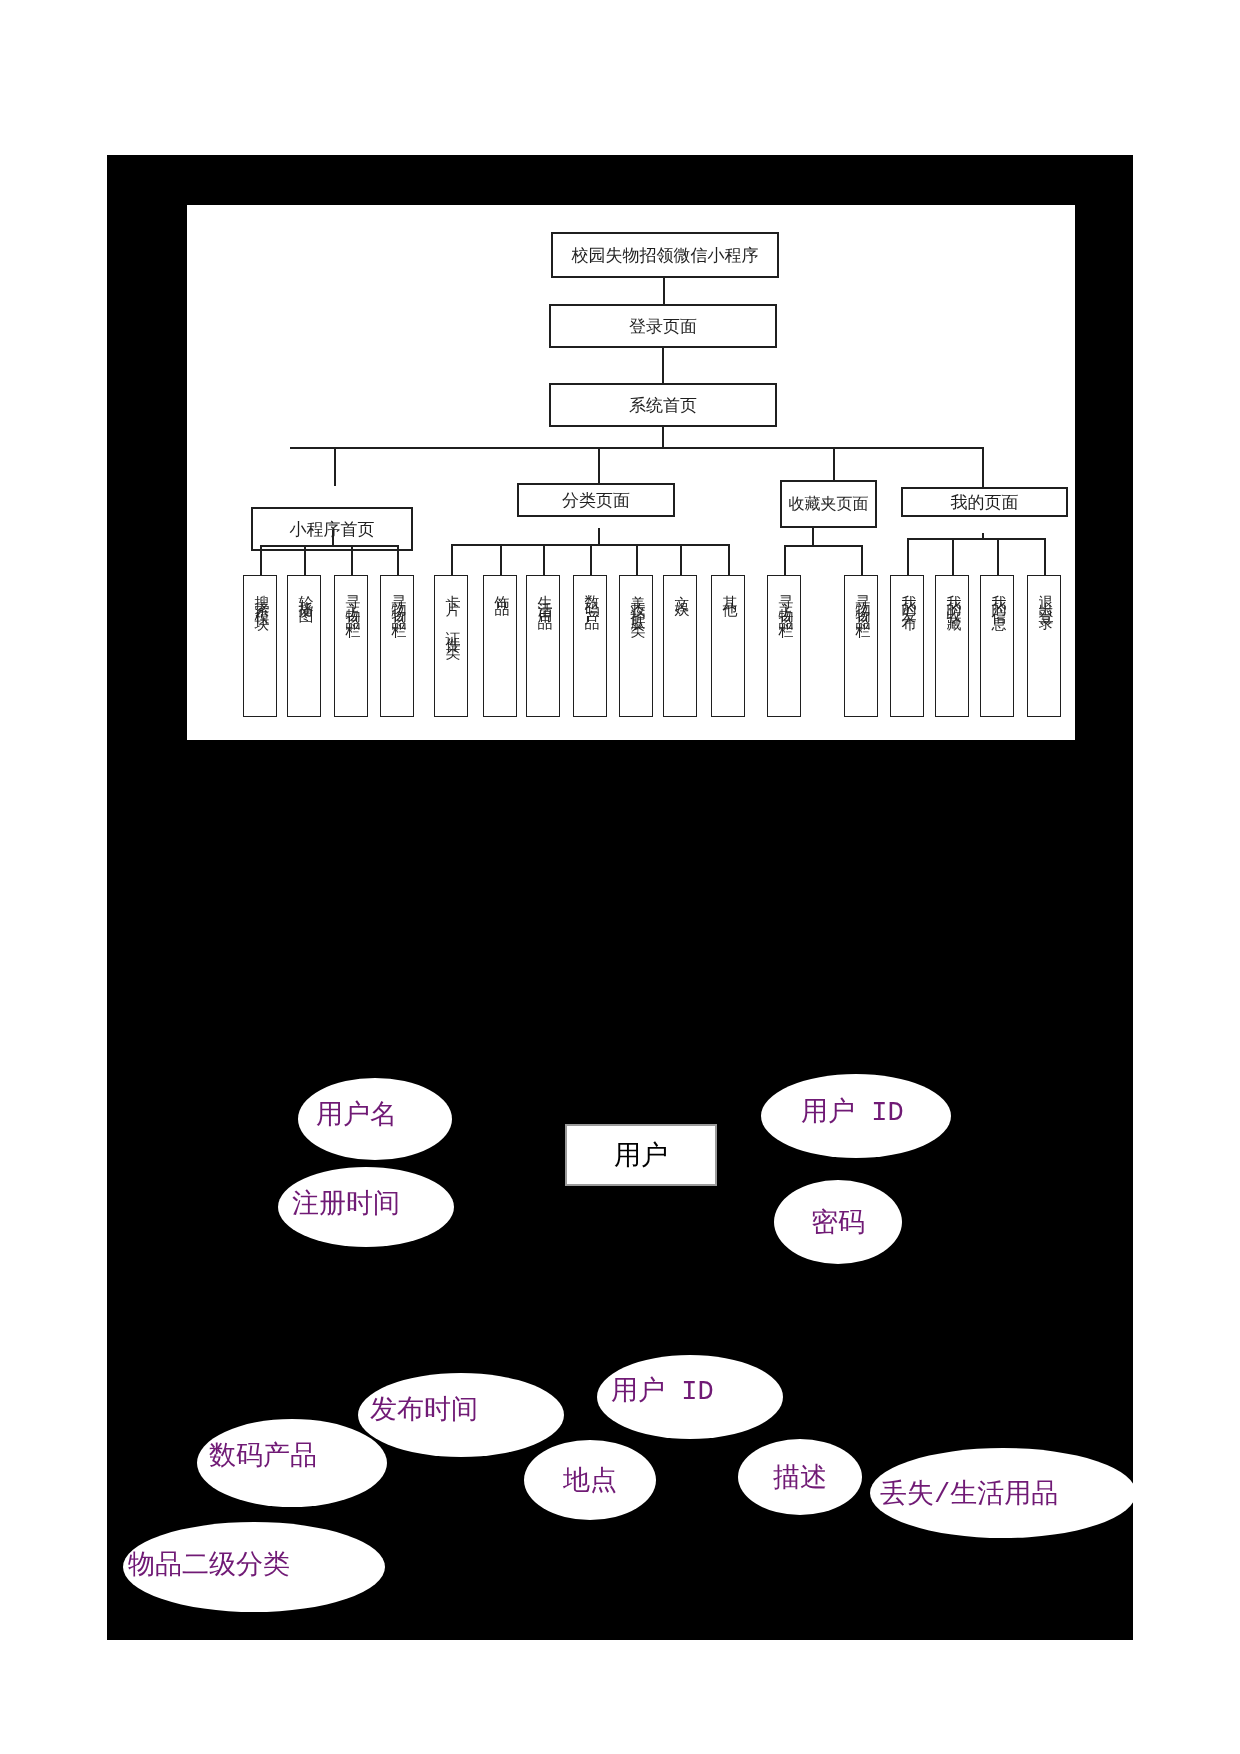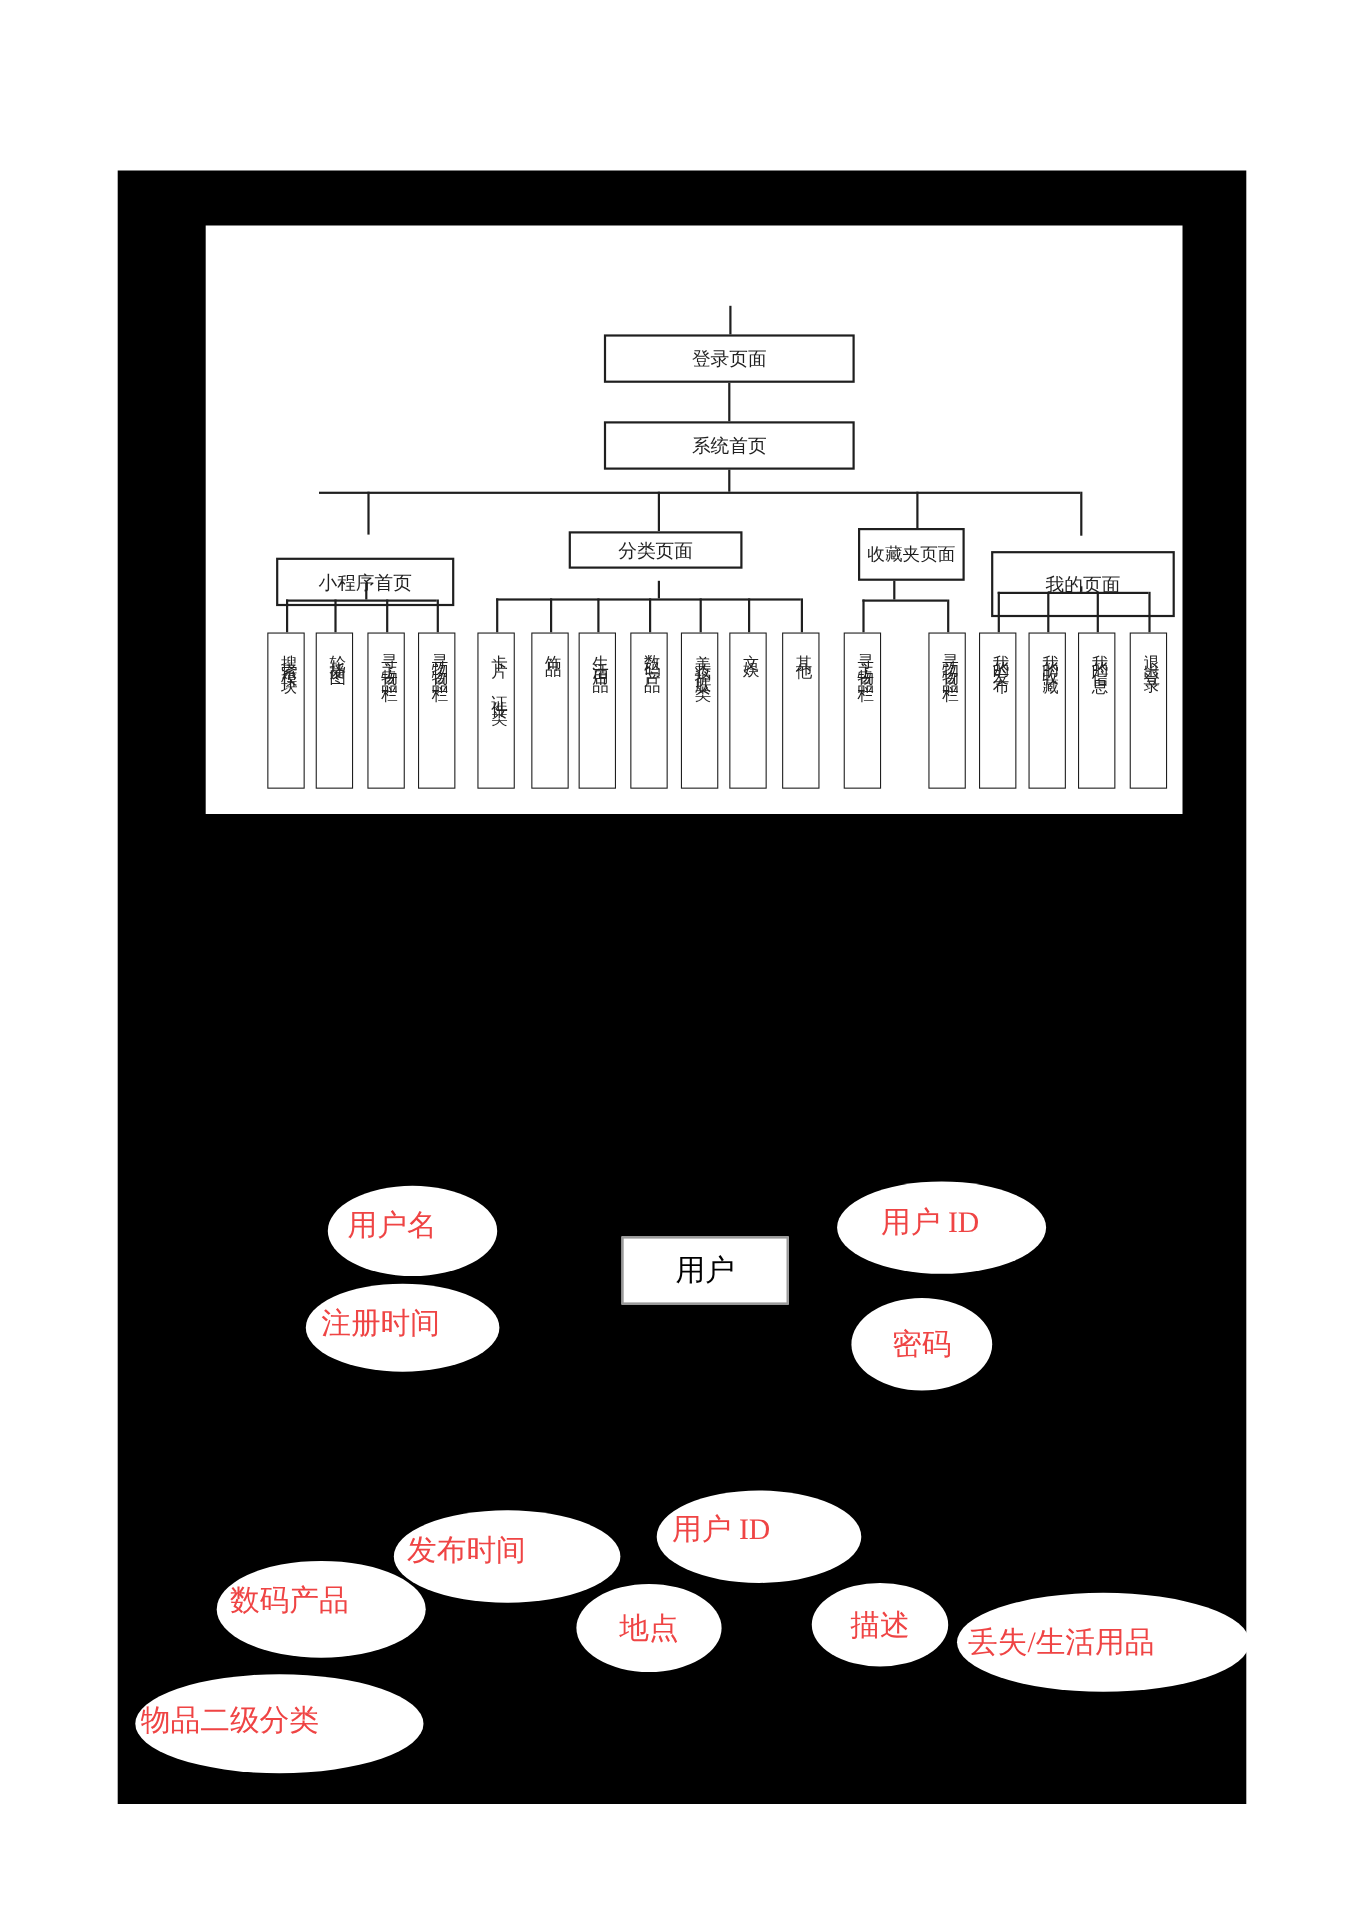--- a/index.html
+++ b/index.html
@@ -10,51 +10,52 @@
   
   .fbox{position:absolute;box-sizing:border-box;border:2px solid #1f1f1f;background:#fff;
         display:flex;align-items:center;justify-content:center;font-size:17px;white-space:nowrap;}
   .vbox{position:absolute;box-sizing:border-box;border:1.5px solid #1f1f1f;background:#fff;
         width:34px;height:142px;writing-mode:vertical-rl;text-orientation:upright;
         font-size:15px;letter-spacing:7px;line-height:29px;padding-top:7px;overflow:hidden;}
   .hl{position:absolute;height:1.5px;background:#1f1f1f;}
   .vl{position:absolute;width:1.5px;background:#1f1f1f;}
   
   .ell{position:absolute;box-sizing:border-box;background:#ffffff;border-radius:50%;
-       display:flex;align-items:center;font-size:27px;color:#ef4444;white-space:nowrap;}
+       display:flex;align-items:center;font-size:27px;color:#701a75;white-space:nowrap;font-family:Liberation Mono, monospace;}
   .ent{position:absolute;box-sizing:border-box;background:#ffffff;border:2px solid #9a9a9a;
        display:flex;align-items:center;justify-content:center;font-size:27px;color:#000;}
   .c{justify-content:center;}
 </style>
 </head>
 <body>
 
 <div class="page">
 
   <div class="blackbox"></div>
 
   <div class="panel">
 
+    <div class="fbox" style="left:364px;top:27px;width:228px;height:46px;">校园失物招领微信小程序</div>
     <div class="fbox" style="left:362px;top:99px;width:228px;height:44px;">登录页面</div>
     <div class="fbox" style="left:362px;top:178px;width:228px;height:44px;">系统首页</div>
 
     <div class="vl" style="left:476px;top:73px;height:26px;"></div>
     <div class="vl" style="left:475px;top:143px;height:35px;"></div>
     <div class="vl" style="left:475px;top:222px;height:20px;"></div>
 
     <div class="hl" style="left:103px;top:242px;width:692px;"></div>
     <div class="vl" style="left:147px;top:242px;height:39px;"></div>
     <div class="vl" style="left:411px;top:242px;height:36px;"></div>
     <div class="vl" style="left:646px;top:242px;height:33px;"></div>
     <div class="vl" style="left:795px;top:242px;height:40px;"></div>
 
     <div class="fbox" style="left:64px;top:281px;width:162px;height:44px;margin-top:21px;">小程序首页</div>
     <div class="fbox" style="left:330px;top:278px;width:158px;height:34px;">分类页面</div>
     <div class="fbox" style="left:593px;top:275px;width:97px;height:48px;font-size:16px;">收藏夹页面</div>
-    <div class="fbox" style="left:714px;top:296px;width:167px;height:60px;">我的页面</div>
+    <div class="fbox" style="left:714px;top:282px;width:167px;height:30px;">我的页面</div>
 
     <div class="vl" style="left:145px;top:325px;height:15px;"></div>
     <div class="hl" style="left:73px;top:340px;width:137px;"></div>
     <div class="vl" style="left:73px;top:340px;height:30px;"></div>
     <div class="vl" style="left:117px;top:340px;height:30px;"></div>
     <div class="vl" style="left:164px;top:340px;height:30px;"></div>
     <div class="vl" style="left:210px;top:340px;height:30px;"></div>
 
     <div class="vl" style="left:411px;top:323px;height:16px;"></div>
     <div class="hl" style="left:264px;top:339px;width:277px;"></div>

